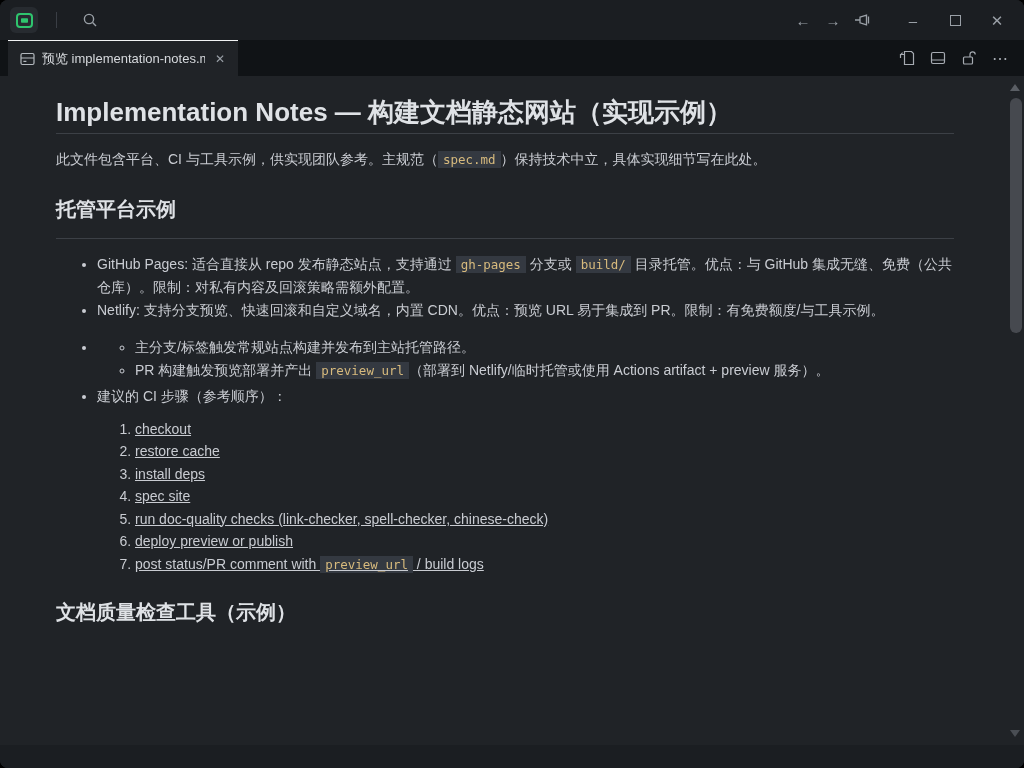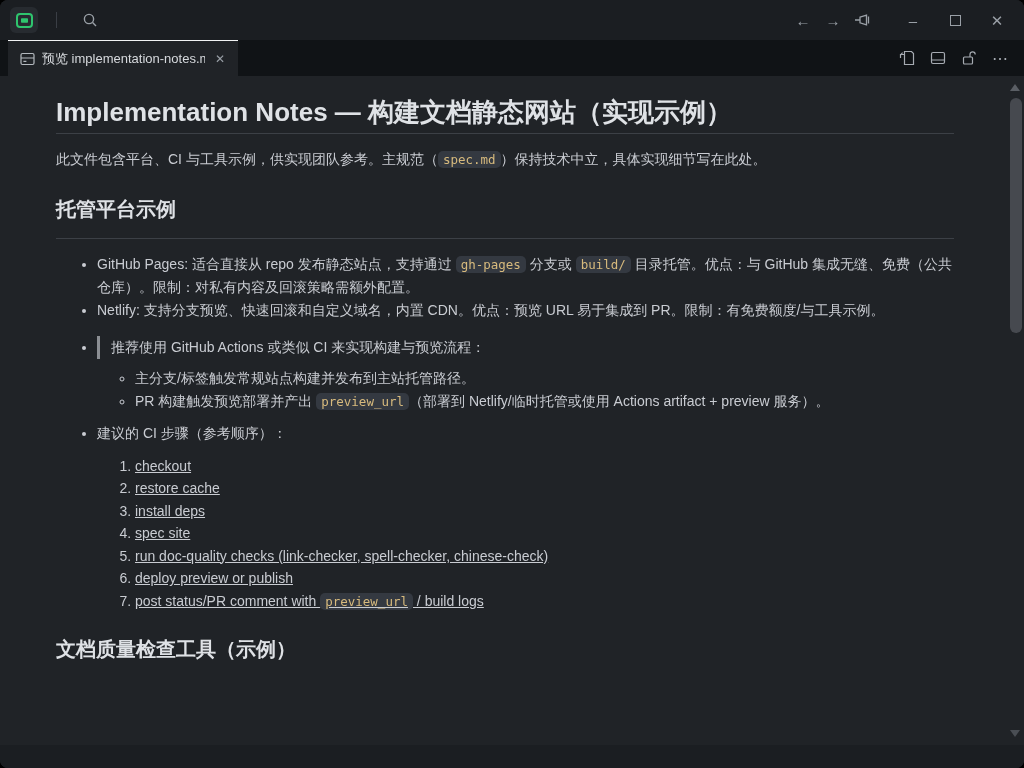--- a/index.html
+++ b/index.html
@@ -41,24 +41,24 @@
   
   .content { position: relative; height: 669px; flex: 0 0 669px; background: #202327; overflow: hidden; }
   .md { padding: 12px 70px 0 56px; color: #c9ccd2; font-size: 14px; line-height: 1.6; }
   .md h1 { font-size: 26px; line-height: 1.2; font-weight: 700; color: #dfe2e6;
            padding-bottom: 5px; border-bottom: 1px solid #3c4046; margin-top: 9px; }
   .md h2 { font-size: 20px; line-height: 1.2; font-weight: 700; color: #dfe2e6;
            margin-top: 26px; padding-bottom: 17px; border-bottom: 1px solid #3c4046; }
   .md h2.clipped { margin-top: 24px; border-bottom: none; }
   .md p { margin-top: 14px; }
   .md code { font-family: "DejaVu Sans Mono", monospace; font-size: 12.5px;
-             background: #343941; color: #d7ba7d; padding: 1px 5px; border-radius: 5px; }
+             background: #343941; color: #d7ba7d; padding: 1px 5px; border-radius: 0; }
   ul.top-list { margin-top: 14px; padding-left: 41px; list-style: disc; }
   ul.top-list > li { line-height: 23px; }
-  ul.top-list > li.gapped { margin-top: 9px; }
+  ul.top-list > li.gapped { margin-top: 3px; }
   blockquote { border-left: 3px solid #8b8e93; padding-left: 11px; line-height: 23px; }
   ul.circle-list { list-style: circle; padding-left: 38px; margin-top: 8px; }
   ul.circle-list > li { line-height: 23px; }
   ol.steps { padding-left: 38px; margin-top: 10px; }
   ol.steps > li { line-height: 22.5px; text-decoration: underline; }
 
   
   .scrollbar { position: absolute; top: 0; right: 0; width: 17px; height: 100%; }
   .sb-thumb { position: absolute; top: 22px; right: 2px; width: 12px; height: 235px;
               background: #46494f; border-radius: 6px; cursor: pointer; }
@@ -158,21 +158,20 @@
       <p><span>此文件包含平台、CI 与工具示例，供实现团队参考。主规范（</span><code>spec.md</code><span>）保持技术中立，具体实现细节写在此处。</span></p>
 
       <h2>托管平台示例</h2>
       <ul class="top-list">
         <li><span>GitHub Pages: 适合直接从 repo 发布静态站点，支持通过 </span><code>gh-pages</code><span> 分支或 </span><code>build/</code><span> 目录托管。优点：与 GitHub 集成无缝、免费（公共仓库）。限制：对私有内容及回滚策略需额外配置。</span></li>
         <li><span>Netlify: 支持分支预览、快速回滚和自定义域名，内置 CDN。优点：预览 URL 易于集成到 PR。限制：有免费额度/与工具示例。</span></li>
       </ul>
 
       <ul class="top-list">
         <li>
-          <blockquote><span>推荐使用 GitHub Actions 或类似 CI 来实现构建与预览流程：</span></blockquote>
           <ul class="circle-list">
             <li><span>主分支/标签触发常规站点构建并发布到主站托管路径。</span></li>
             <li><span>PR 构建触发预览部署并产出 </span><code>preview_url</code><span>（部署到 Netlify/临时托管或使用 Actions artifact + preview 服务）。</span></li>
           </ul>
         </li>
         <li class="gapped">
           <span><span>建议的 CI 步骤（参考顺序）：</span></span>
           <ol class="steps">
               <li><span>checkout</span></li>
               <li><span>restore cache</span></li>

